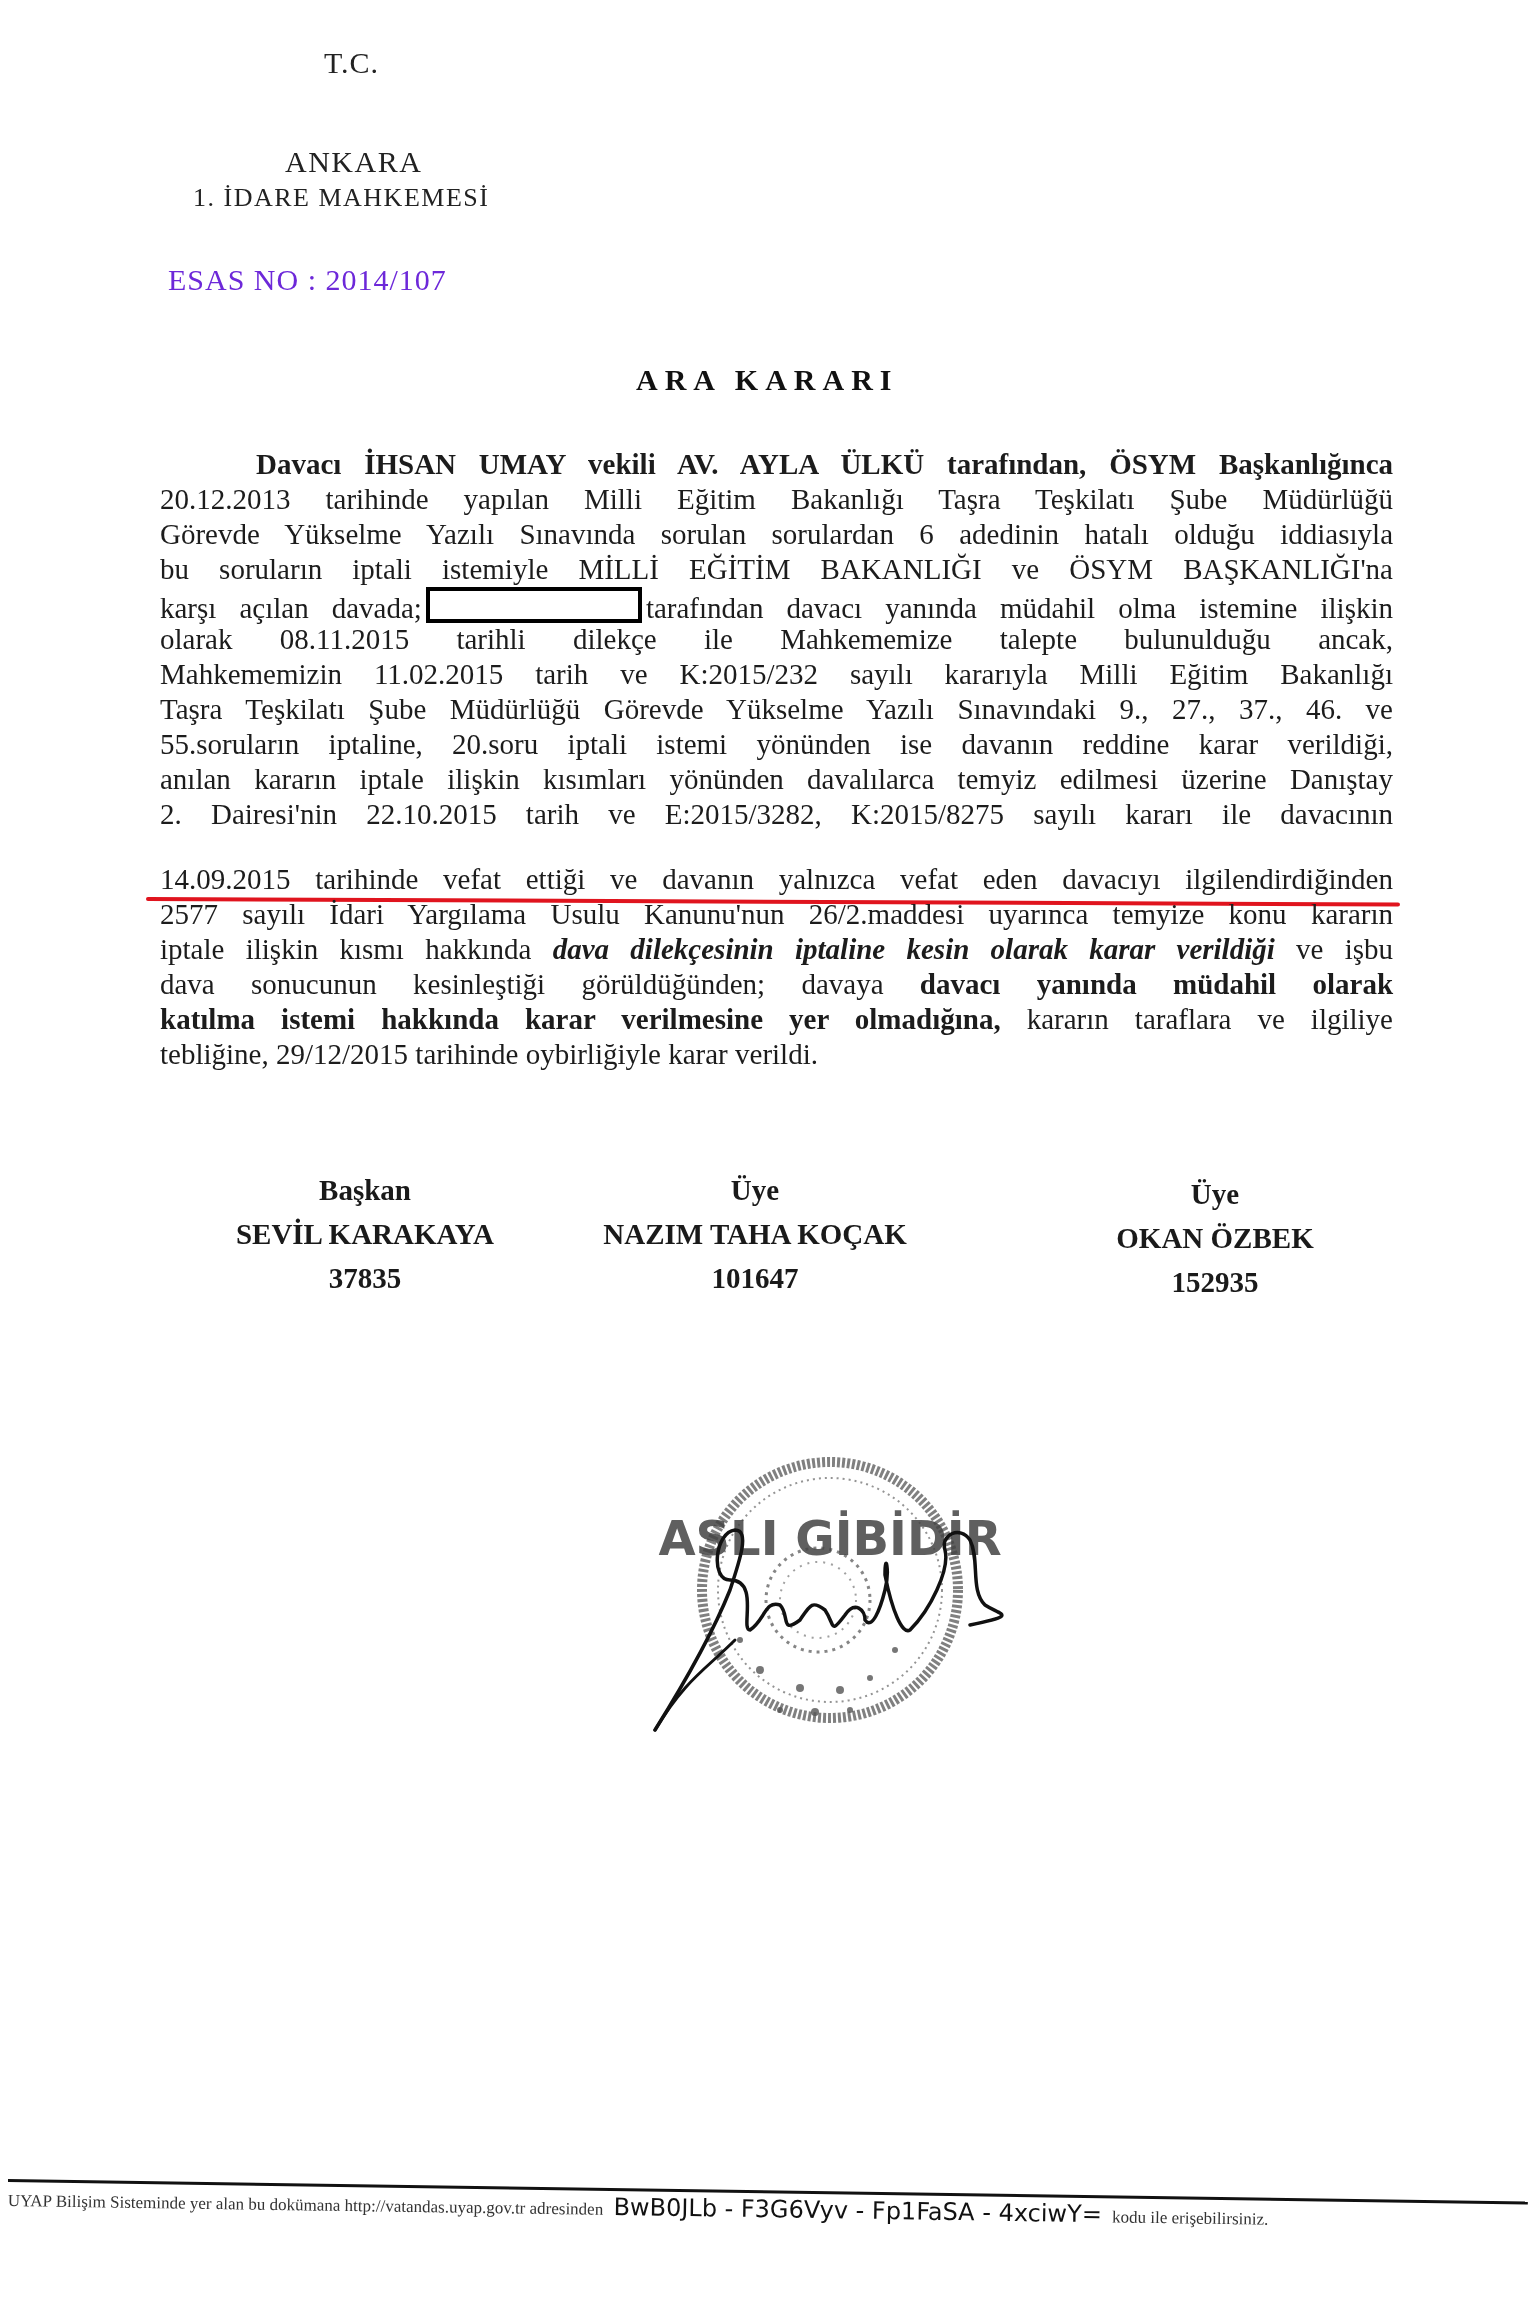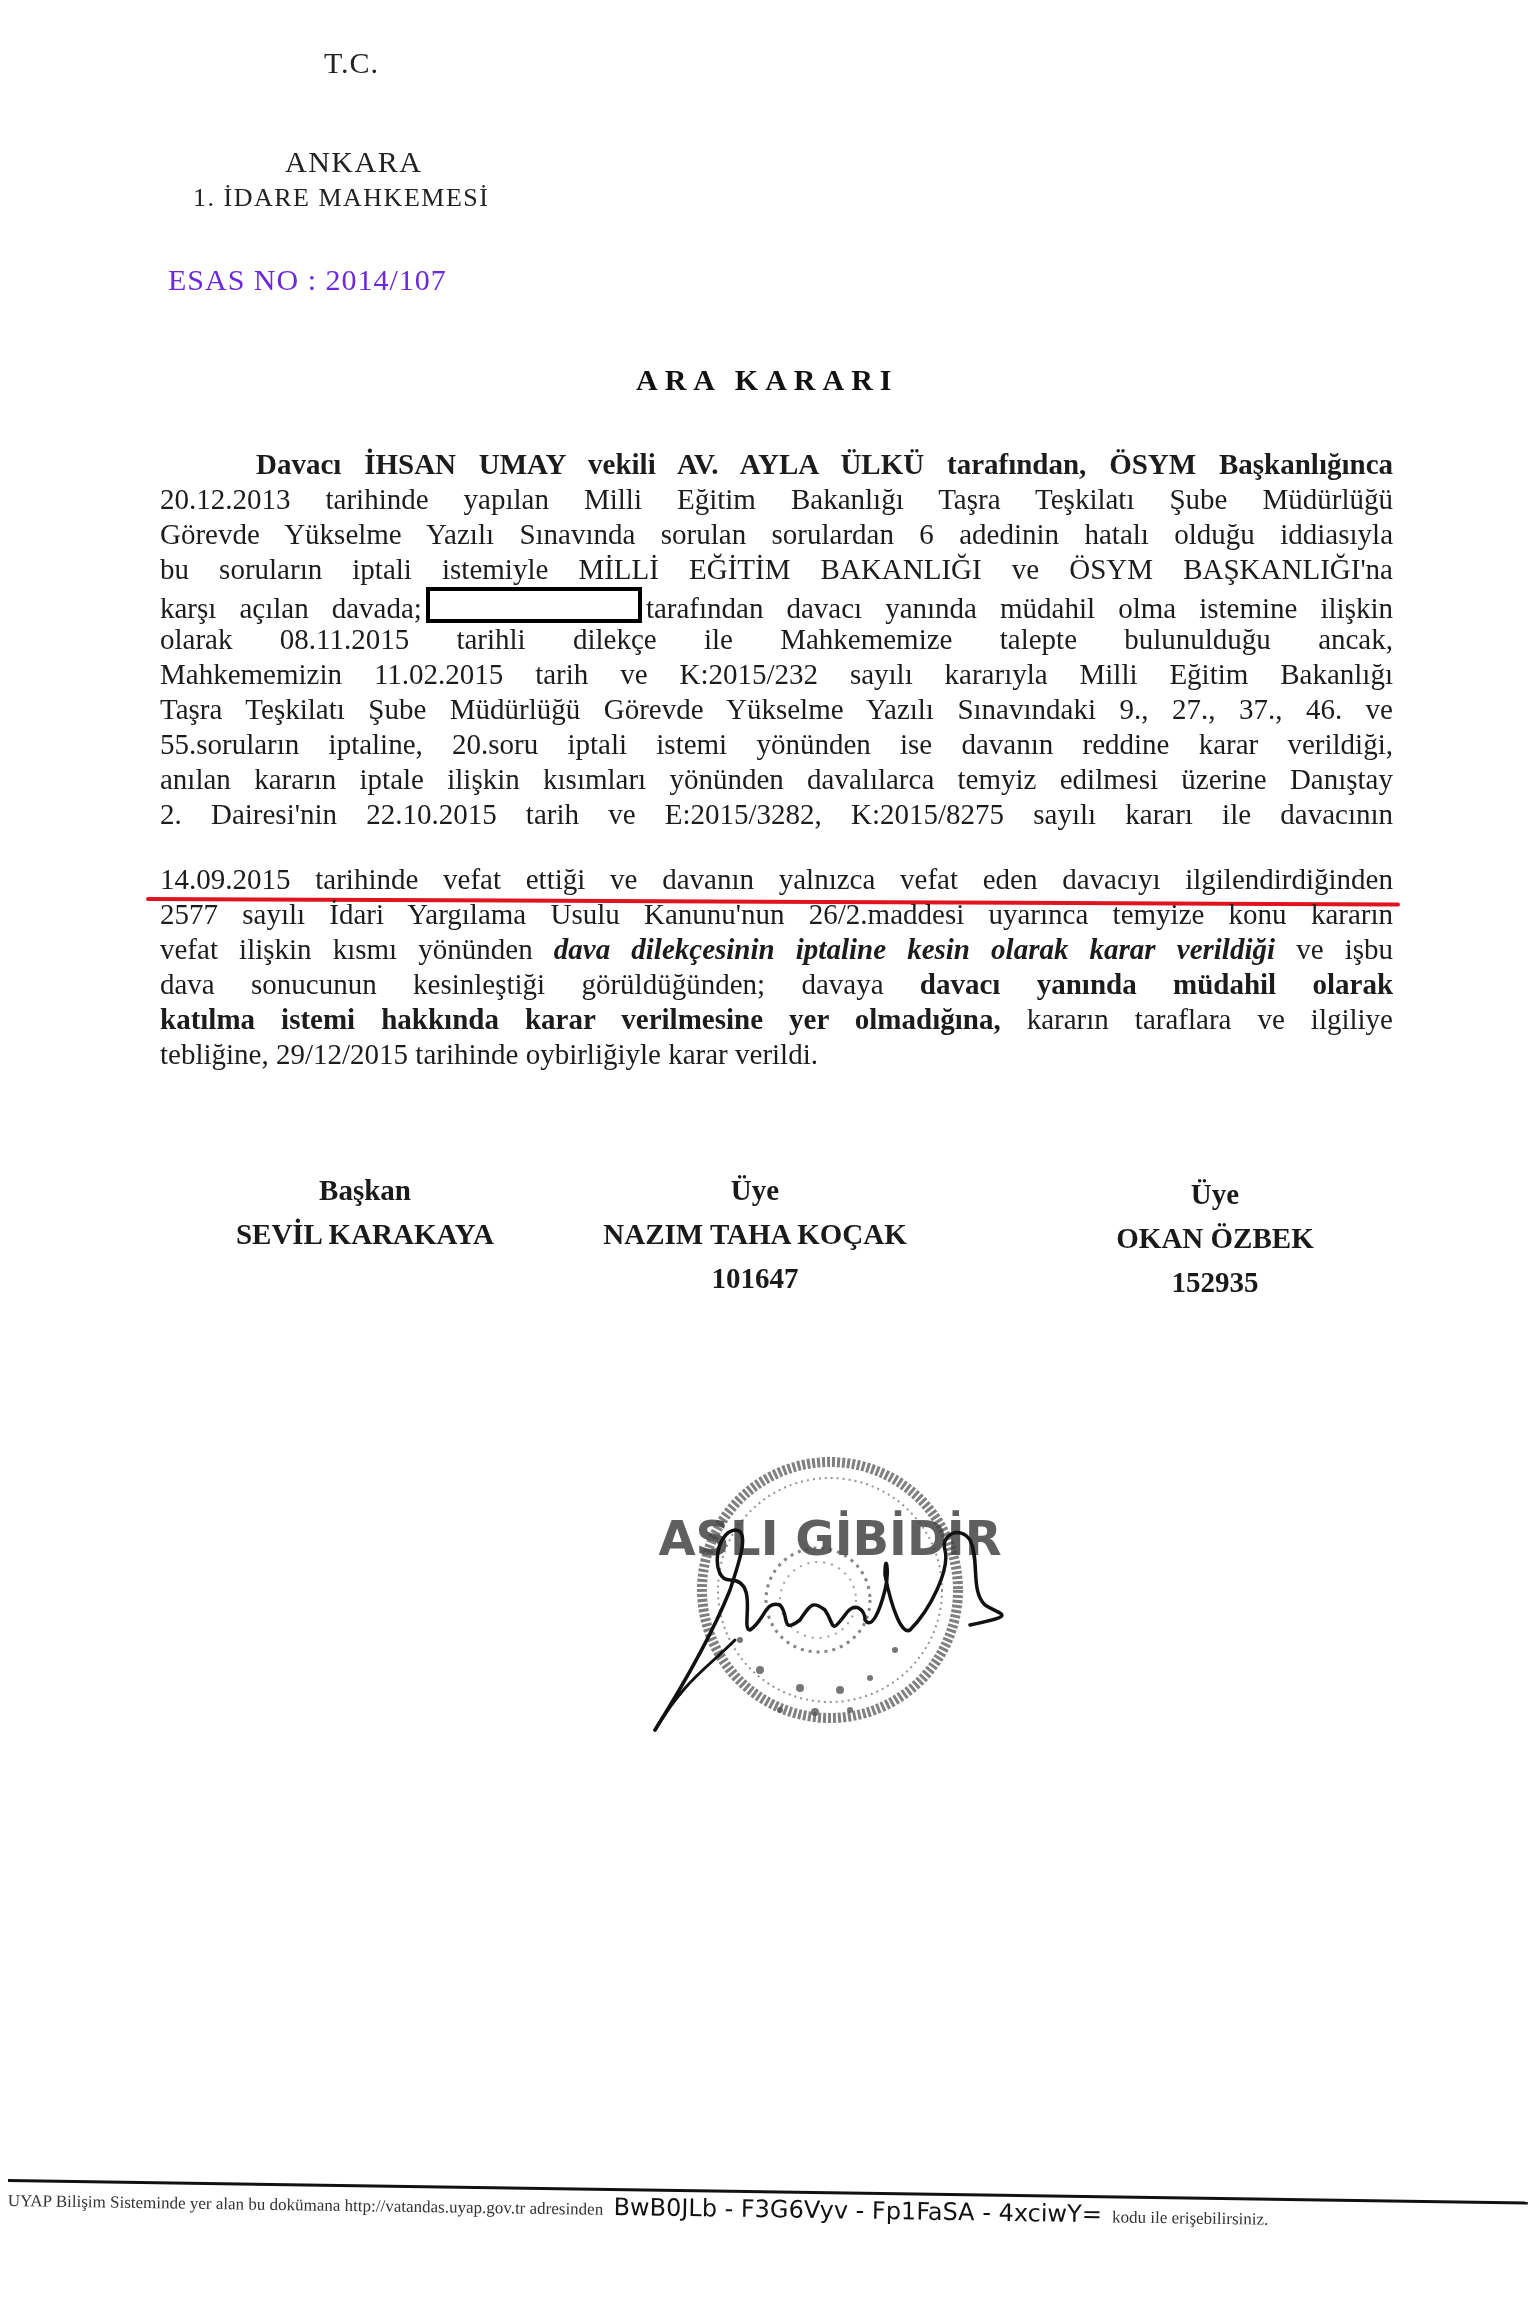--- a/index.html
+++ b/index.html
@@ -87,38 +87,39 @@
   <div class="body-line" style="top:622px">olarak 08.11.2015 tarihli dilekçe ile Mahkememize talepte bulunulduğu ancak,</div>
   <div class="body-line" style="top:657px">Mahkememizin 11.02.2015 tarih ve K:2015/232 sayılı kararıyla Milli Eğitim Bakanlığı</div>
   <div class="body-line" style="top:692px">Taşra Teşkilatı Şube Müdürlüğü Görevde Yükselme Yazılı Sınavındaki 9., 27., 37., 46. ve</div>
   <div class="body-line" style="top:727px">55.soruların iptaline, 20.soru iptali istemi yönünden ise davanın reddine karar verildiği,</div>
   <div class="body-line" style="top:762px">anılan kararın iptale ilişkin kısımları yönünden davalılarca temyiz edilmesi üzerine Danıştay</div>
   <div class="body-line" style="top:797px">2. Dairesi'nin 22.10.2015 tarih ve E:2015/3282, K:2015/8275 sayılı kararı ile davacının</div>
   <div class="body-line" style="top:862px">14.09.2015 tarihinde vefat ettiği ve davanın yalnızca vefat eden davacıyı ilgilendirdiğinden</div>
   <div class="red-underline"></div>
   <div class="body-line" style="top:897px">2577 sayılı İdari Yargılama Usulu Kanunu'nun 26/2.maddesi uyarınca temyize konu kararın</div>
   <div class="body-line" style="top:932px">
-    <span>vefat ilişkin kısmı yönünden</span>
+    <span>iptale ilişkin kısmı hakkında</span>
     <span class="bi">dava dilekçesinin iptaline kesin olarak karar verildiği</span>
     <span>ve işbu</span>
   </div>
   <div class="body-line" style="top:967px">
     <span>dava sonucunun kesinleştiği görüldüğünden; davaya</span>
     <span class="b">davacı yanında müdahil olarak</span>
   </div>
   <div class="body-line" style="top:1002px">
     <span class="b">katılma istemi hakkında karar verilmesine yer olmadığına,</span>
     <span>kararın taraflara ve ilgiliye</span>
   </div>
   <div class="body-line last" style="top:1037px">tebliğine, 29/12/2015 tarihinde oybirliğiyle karar verildi.</div>
 </div>
 
 <div class="sig-col" id="sig-0">
   <div>Başkan</div>
   <div>SEVİL KARAKAYA</div>
+  <div>37835</div>
 </div>
 <div class="sig-col" id="sig-1">
   <div>Üye</div>
   <div>NAZIM TAHA KOÇAK</div>
   <div>101647</div>
 </div>
 <div class="sig-col" id="sig-2">
   <div>Üye</div>
   <div>OKAN ÖZBEK</div>
   <div>152935</div>

